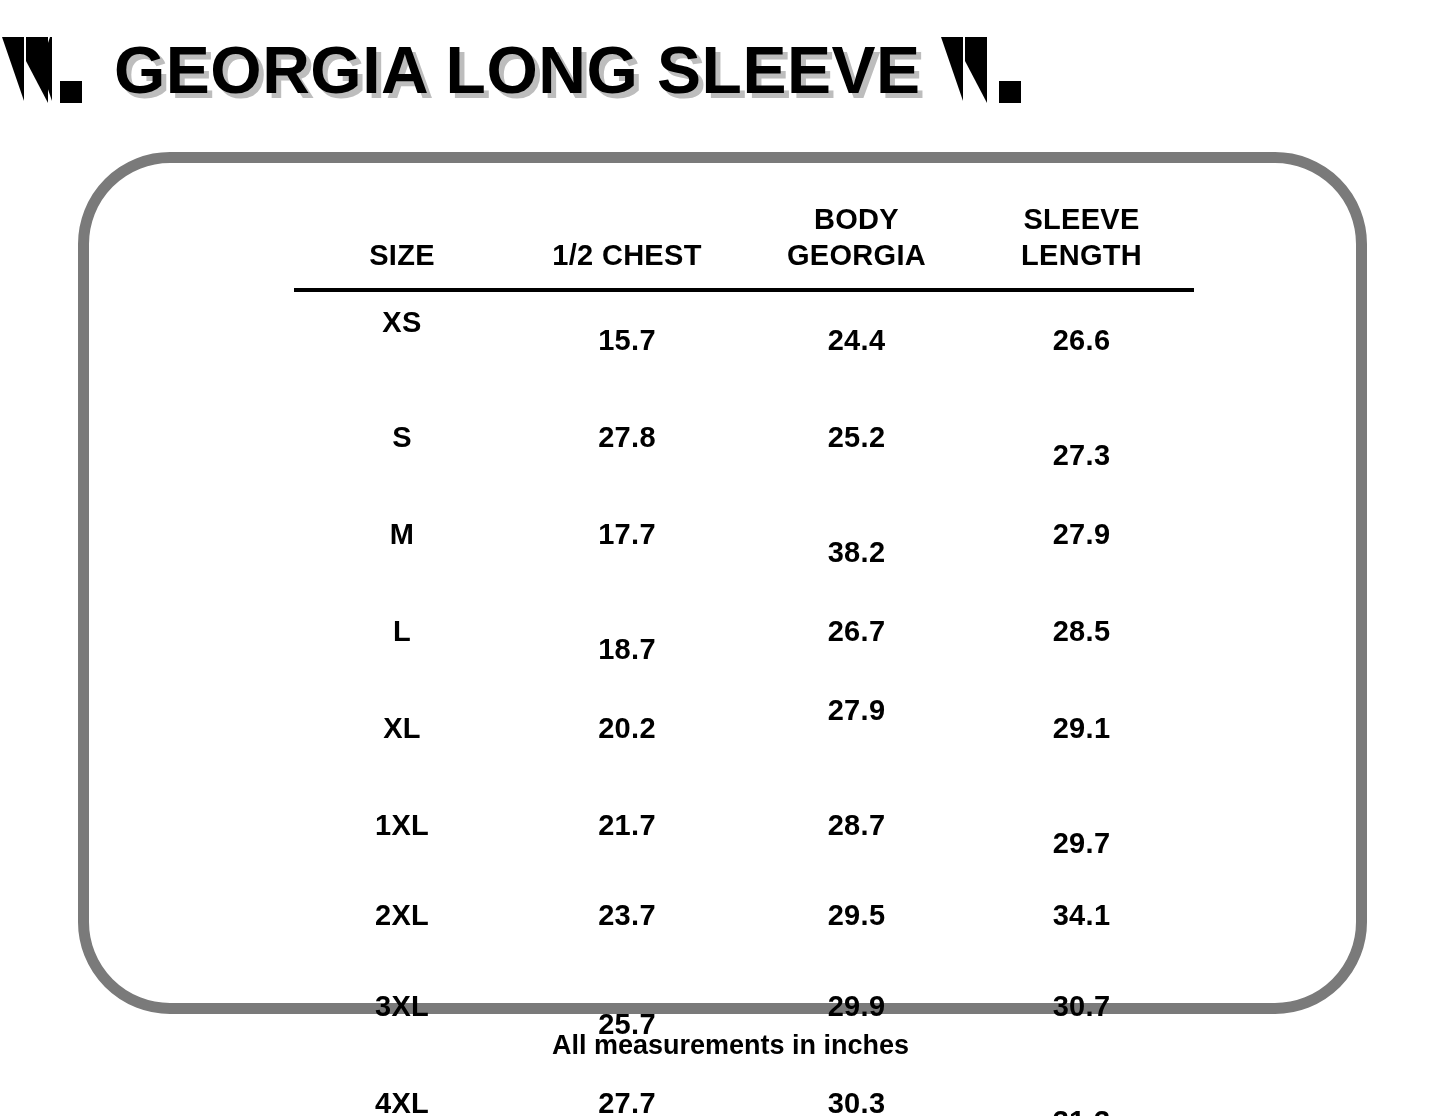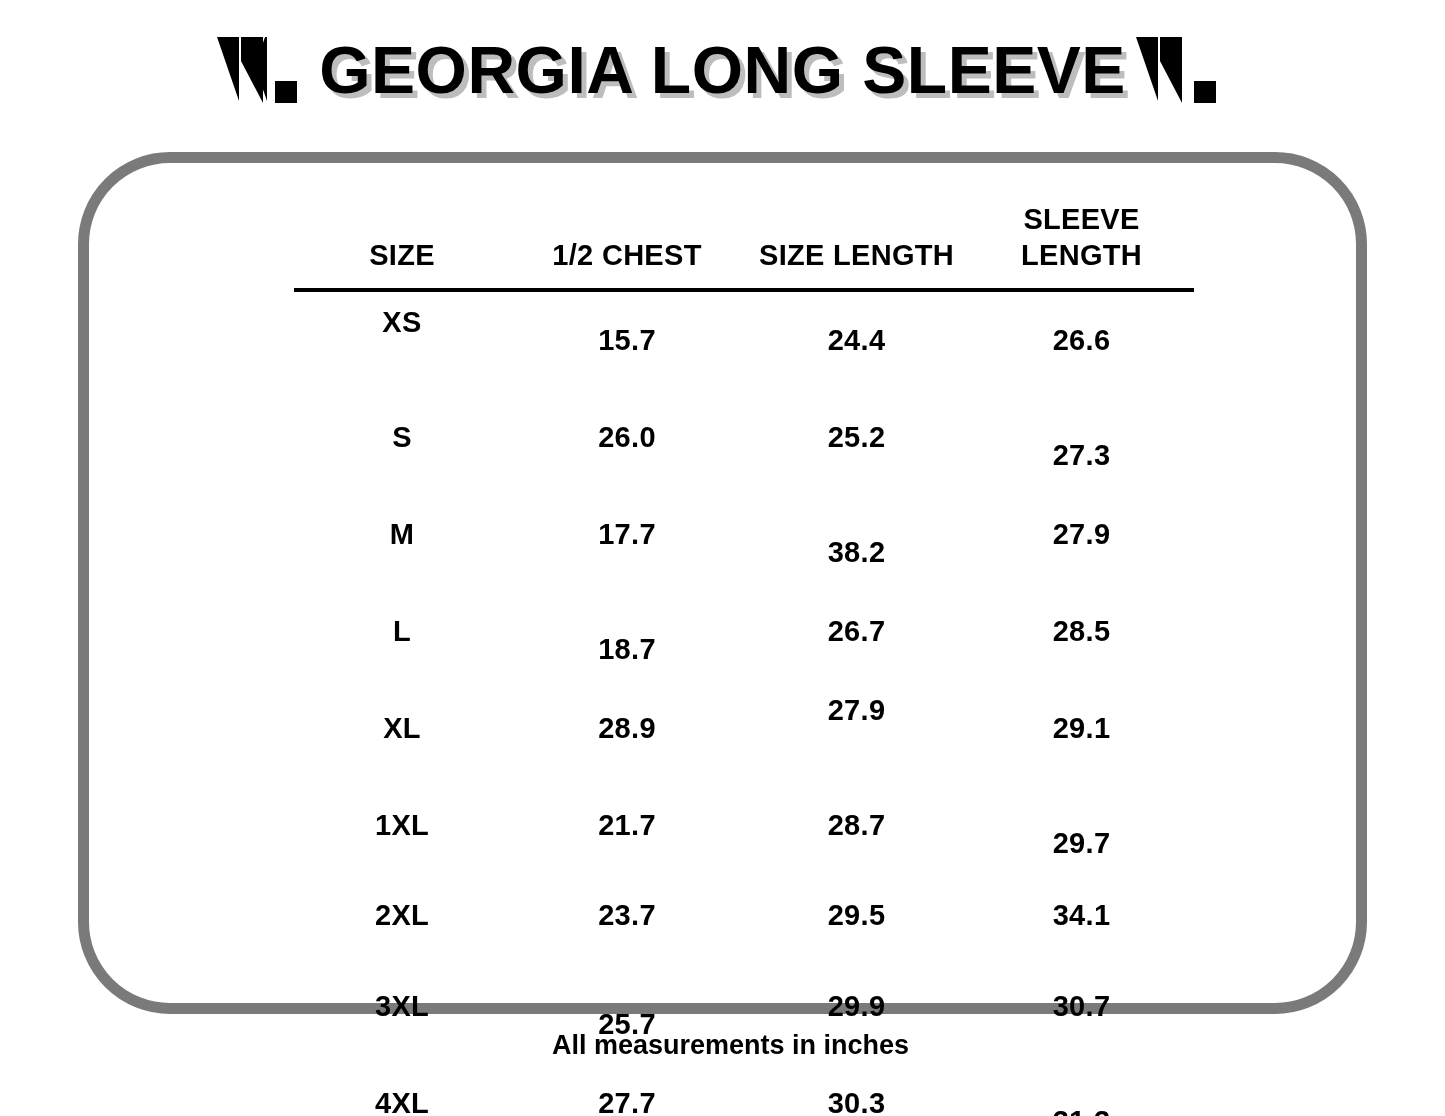--- a/index.html
+++ b/index.html
@@ -13,22 +13,22 @@
     font-family: "Liberation Sans", sans-serif;
     color: #000000;
     position: relative;
     overflow: hidden;
   }
 
   
   .header {
     display: flex;
     align-items: center;
-    justify-content: center;
-    gap: 8px;
+    justify-content: flex-start;
+    gap: 18px;
     height: 140px;
     box-sizing: border-box;
   }
   .logo {
     width: 96px;
     height: 78px;
     flex: 0 0 auto;
   }
   .title {
     font-size: 66px;
@@ -138,52 +138,52 @@
   </span>
 </div>
 
 <div class="card">
   <div class="table-wrap">
     <table class="size-table">
       <thead>
         <tr>
           <th class="col-size">SIZE</th>
           <th class="col-chest">1/2 CHEST</th>
-          <th class="col-body">SIZE LENGTH</th>
+          <th class="col-body">BODY GEORGIA</th>
           <th class="col-sleeve">SLEEVE LENGTH</th>
         </tr>
       </thead>
       <tbody>
         <tr>
           <td>XS</td>
           <td>15.7</td>
           <td>24.4</td>
           <td>26.6</td>
         </tr>
         <tr>
           <td>S</td>
-          <td>26.0</td>
+          <td>27.8</td>
           <td>25.2</td>
           <td>27.3</td>
         </tr>
         <tr>
           <td>M</td>
           <td>17.7</td>
           <td>38.2</td>
           <td>27.9</td>
         </tr>
         <tr>
           <td>L</td>
           <td>18.7</td>
           <td>26.7</td>
           <td>28.5</td>
         </tr>
         <tr>
           <td>XL</td>
-          <td>28.9</td>
+          <td>20.2</td>
           <td>27.9</td>
           <td>29.1</td>
         </tr>
         <tr>
           <td>1XL</td>
           <td>21.7</td>
           <td>28.7</td>
           <td>29.7</td>
         </tr>
         <tr>

